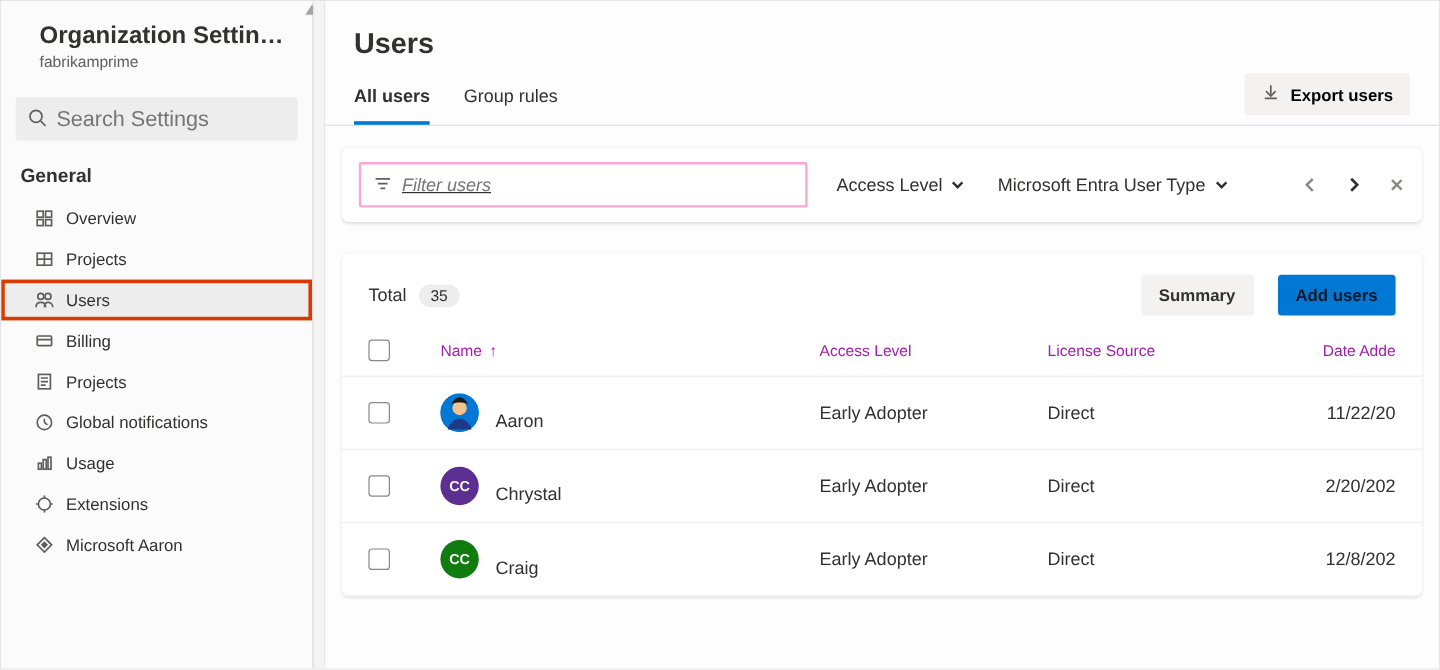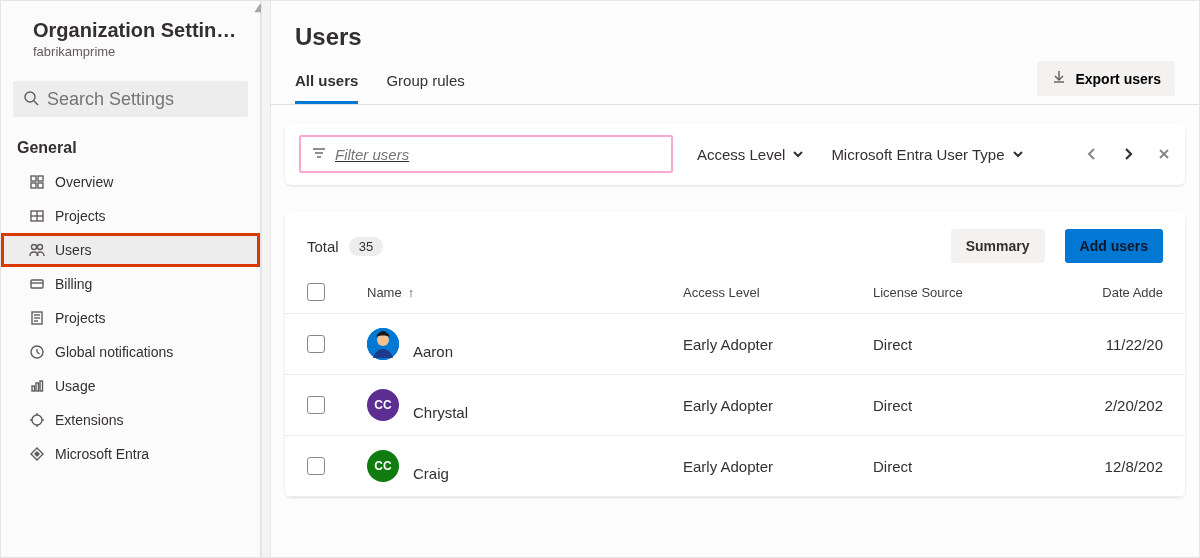--- a/index.html
+++ b/index.html
@@ -44,21 +44,21 @@
   .table-card { margin:26px 14px 0 14px; background:#fff; box-shadow:0 1px 3px rgba(0,0,0,0.12); border-radius:6px; overflow:hidden; }
   .table-top { display:flex; align-items:center; padding:18px 22px 10px 22px; gap:10px;}
   .total-lbl { font-size:15px; }
   .total-pill { background:#ededed; border-radius:12px; padding:2px 10px; font-size:13px; color:#323130;}
   .table-top .grow{flex:1;}
   .btn { border:none; padding:9px 15px; font-size:14px; font-weight:600; cursor:pointer; border-radius:3px;}
   .btn.secondary{ background:#f3f2f1; color:#323130;}
   .btn.primary{ background:#0078d4; color:#0f172a;}
   
   .thead, .trow { display:grid; grid-template-columns:60px 1fr 190px 180px 110px; align-items:center; }
-  .thead { color:#404040; font-size:13px; padding:10px 22px 12px 22px; border-bottom:1px solid #ededed;}
+  .thead { color:#a21caf; font-size:13px; padding:10px 22px 12px 22px; border-bottom:1px solid #ededed;}
   .thead .name-col{display:flex;align-items:center;gap:6px;}
   .trow { padding:14px 22px; border-bottom:1px solid #ededed; font-size:15px;}
   .chk { width:18px; height:18px; border:1px solid #8a8886; border-radius:3px; background:#fff; cursor:pointer;}
   .user-cell { display:flex; align-items:flex-end; gap:14px;}
   .avatar { width:32px; height:32px; border-radius:50%; display:flex; align-items:center; justify-content:center; color:#fff; font-size:12px; font-weight:600;}
   .avatar.blue{background:#0078d4;}
   .avatar.blue svg{width:32px;height:32px;}
   .avatar.purple{background:#5c2e91;}
   .avatar.green{background:#107c10;}
   .date-col{ text-align:right; white-space:nowrap; overflow:hidden; }
@@ -175,21 +175,21 @@
         </span>
       <span>Extensions</span>
     </li>
     <li>
       <span class="icon small-icon">
           <svg viewBox="0 0 16 16">
             <polygon points="8,2 14,8 8,14 2,8" fill="none"></polygon>
             <polygon points="8,5 11,8 8,11 5,8" fill="#605e5c" stroke="none"></polygon>
           </svg>
         </span>
-      <span>Microsoft Entra</span>
+      <span>Microsoft Aaron</span>
     </li>
   </ul>
 </aside>
 
 <div class="resize-gutter"></div>
 
 <main class="main">
   <div class="main-inner">
     <h1 class="page-title">Users</h1>
 

